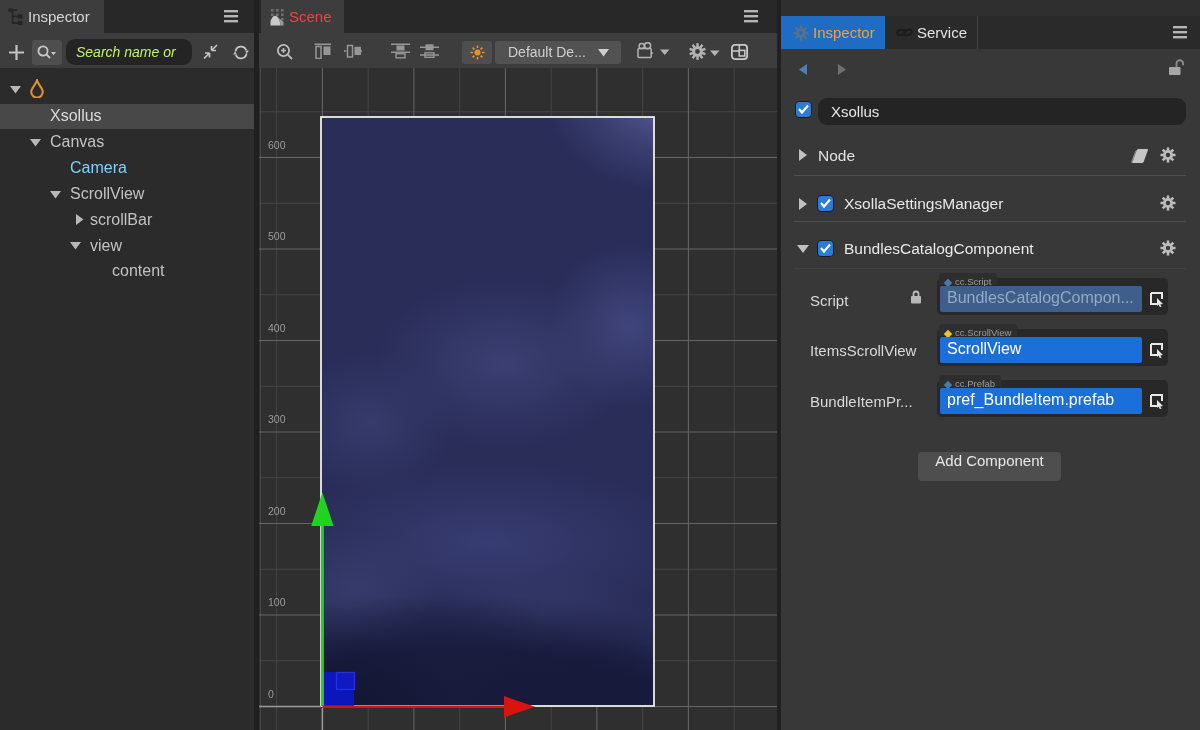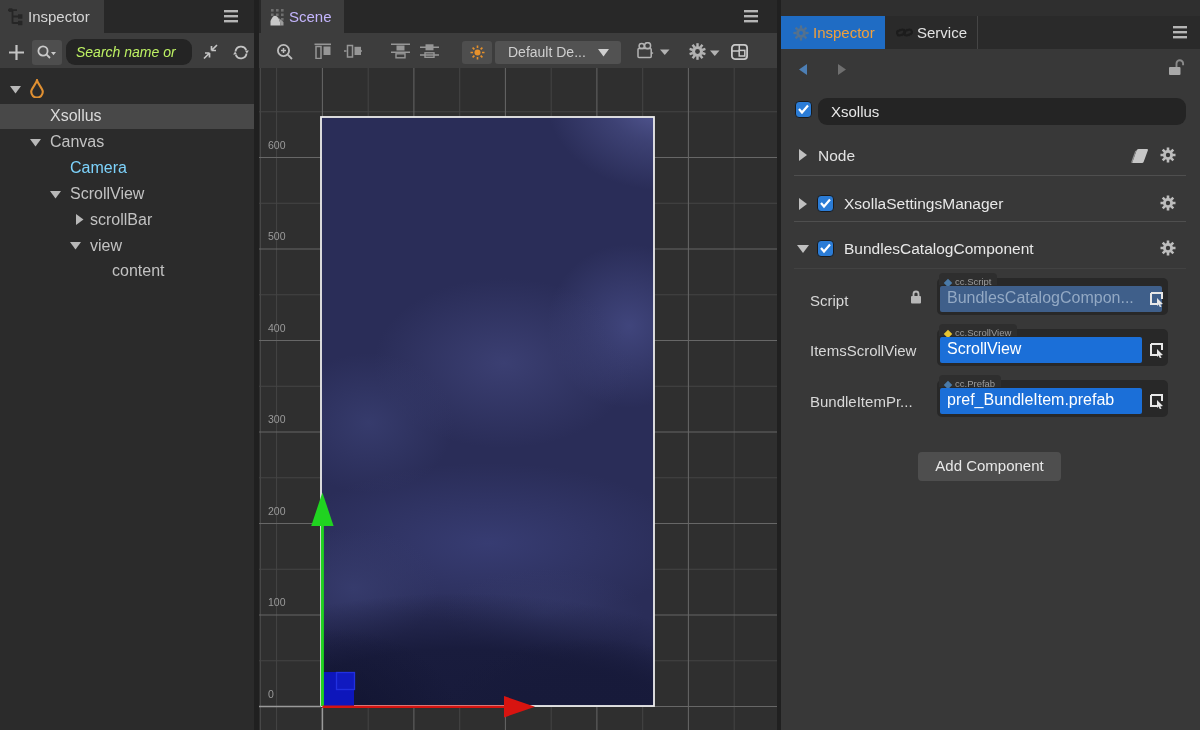--- a/index.html
+++ b/index.html
@@ -103,21 +103,21 @@
         <rect x="6" y="1" width="2.6" height="2.6"></rect>
         <rect x="11" y="1" width="2.6" height="2.6"></rect>
       <rect x="1" y="5.5" width="2.6" height="2.6"></rect>
         <rect x="6" y="5.5" width="2.6" height="2.6"></rect>
         <rect x="11" y="5.5" width="2.6" height="2.6"></rect>
       <rect x="11" y="10" width="2.6" height="2.6"></rect>
     </g>
     <path d="M0.5 17.5 V13 Q3.5 5.5 7 8.5 Q10 11 10.5 17.5 Z" fill="#c9c9c9"></path>
     <path d="M10.5 17.5 Q10 11 7 8.5 L13.5 14 V17.5 Z" fill="#9a9a9a"></path>
   </svg>
-  <div class="tx" style="left:30px;top:8px;font-size:15px;color:#c4b5fd">Scene</div>
+  <div class="tx" style="left:30px;top:8px;font-size:15px;color:#ef4444">Scene</div>
   <svg class="a" style="left:485px;top:10px" width="14" height="13" viewBox="0 0 14 13">
     <rect x="0" y="0" width="14" height="2.4" fill="#b5b5b5"></rect>
       <rect x="0" y="5" width="14" height="2.4" fill="#b5b5b5"></rect>
       <rect x="0" y="10" width="14" height="2.4" fill="#b5b5b5"></rect>
   </svg>
 
   <div class="a" style="left:0;top:33px;width:518px;height:35px;background:#3d3d3d"></div>
   <svg class="a" style="left:17px;top:43px" width="18" height="18" viewBox="0 0 18 18">
     <circle cx="7.5" cy="7.5" r="5.6" stroke="#bdbdbd" stroke-width="1.8" fill="none"></circle>
     <path d="M11.7 11.7 L16 16" stroke="#bdbdbd" stroke-width="1.8"></path>
@@ -389,21 +389,21 @@
   <div class="tx" style="left:29px;top:276px;font-size:15px;color:#d8d8d8">Script</div>
   <svg class="a" style="left:127px;top:274px" width="16" height="14" viewBox="0 0 12 14">
     <rect x="1" y="6" width="10" height="7.5" rx="1" fill="#b8b8b8"></rect>
     <path d="M3.5 6 V4 a2.5 2.5 0 0 1 5 0 V6" stroke="#b8b8b8" stroke-width="1.8" fill="none"></path>
   </svg>
 
   <div class="a" style="left:156px;top:262px;width:231px;height:37px;background:#282828;border-radius:5px"></div>
   <div class="a" style="left:158px;top:257px;height:12px;background:#2e2e2e;border-radius:4px 4px 0 0;padding:0 6px">
     <span style="display:inline-block;width:6px;height:6px;background:#4a7aa8;transform:rotate(45deg);margin-right:4px;margin-bottom:1px"></span><span style="font-size:9.5px;color:#9c9c9c;position:relative;top:-2px">cc.Script</span>
   </div>
-  <div class="a" style="left:159px;top:270px;width:222px;height:26px;background:#3f5f8a;border-radius:2px;overflow:hidden">
+  <div class="a" style="left:159px;top:270px;width:202px;height:26px;background:#3f5f8a;border-radius:2px;overflow:hidden">
     <div class="tx" style="left:7px;top:3px;font-size:16px;color:#93a9c4">BundlesCatalogCompon...</div>
   </div>
   <svg class="a" style="left:368px;top:275px" width="15" height="16" viewBox="0 0 15 16">
     <path d="M2 2 H13 V8 M8 13 H2 V2" stroke="#e8e8e8" stroke-width="2" fill="none"></path>
     <path d="M8 7 L14 13 L11.2 13.4 L12.6 15.8 L10.8 16 L9.6 13.6 L8 15 Z" fill="#e8e8e8"></path>
   </svg>
 
   <div class="tx" style="left:29px;top:326px;font-size:15px;color:#d8d8d8">ItemsScrollView</div>
 
   <div class="a" style="left:156px;top:313px;width:231px;height:37px;background:#282828;border-radius:5px"></div>
@@ -426,15 +426,15 @@
   </div>
   <div class="a" style="left:159px;top:372px;width:202px;height:26px;background:#1b6fd8;border-radius:2px;overflow:hidden">
     <div class="tx" style="left:7px;top:3px;font-size:16px;color:#ffffff">pref_BundleItem.prefab</div>
   </div>
   <svg class="a" style="left:368px;top:377px" width="15" height="16" viewBox="0 0 15 16">
     <path d="M2 2 H13 V8 M8 13 H2 V2" stroke="#e8e8e8" stroke-width="2" fill="none"></path>
     <path d="M8 7 L14 13 L11.2 13.4 L12.6 15.8 L10.8 16 L9.6 13.6 L8 15 Z" fill="#e8e8e8"></path>
   </svg>
 
   <div class="a" style="left:137px;top:436px;width:143px;height:29px;background:#4e4e4e;border-radius:4px;text-align:center">
-    <div style="font-size:15px;color:#e8e8e8;margin-top:5px">Add Component</div>
+    <div style="font-size:15px;color:#e8e8e8;">Add Component</div>
   </div>
 </div>
 
 </body></html>

